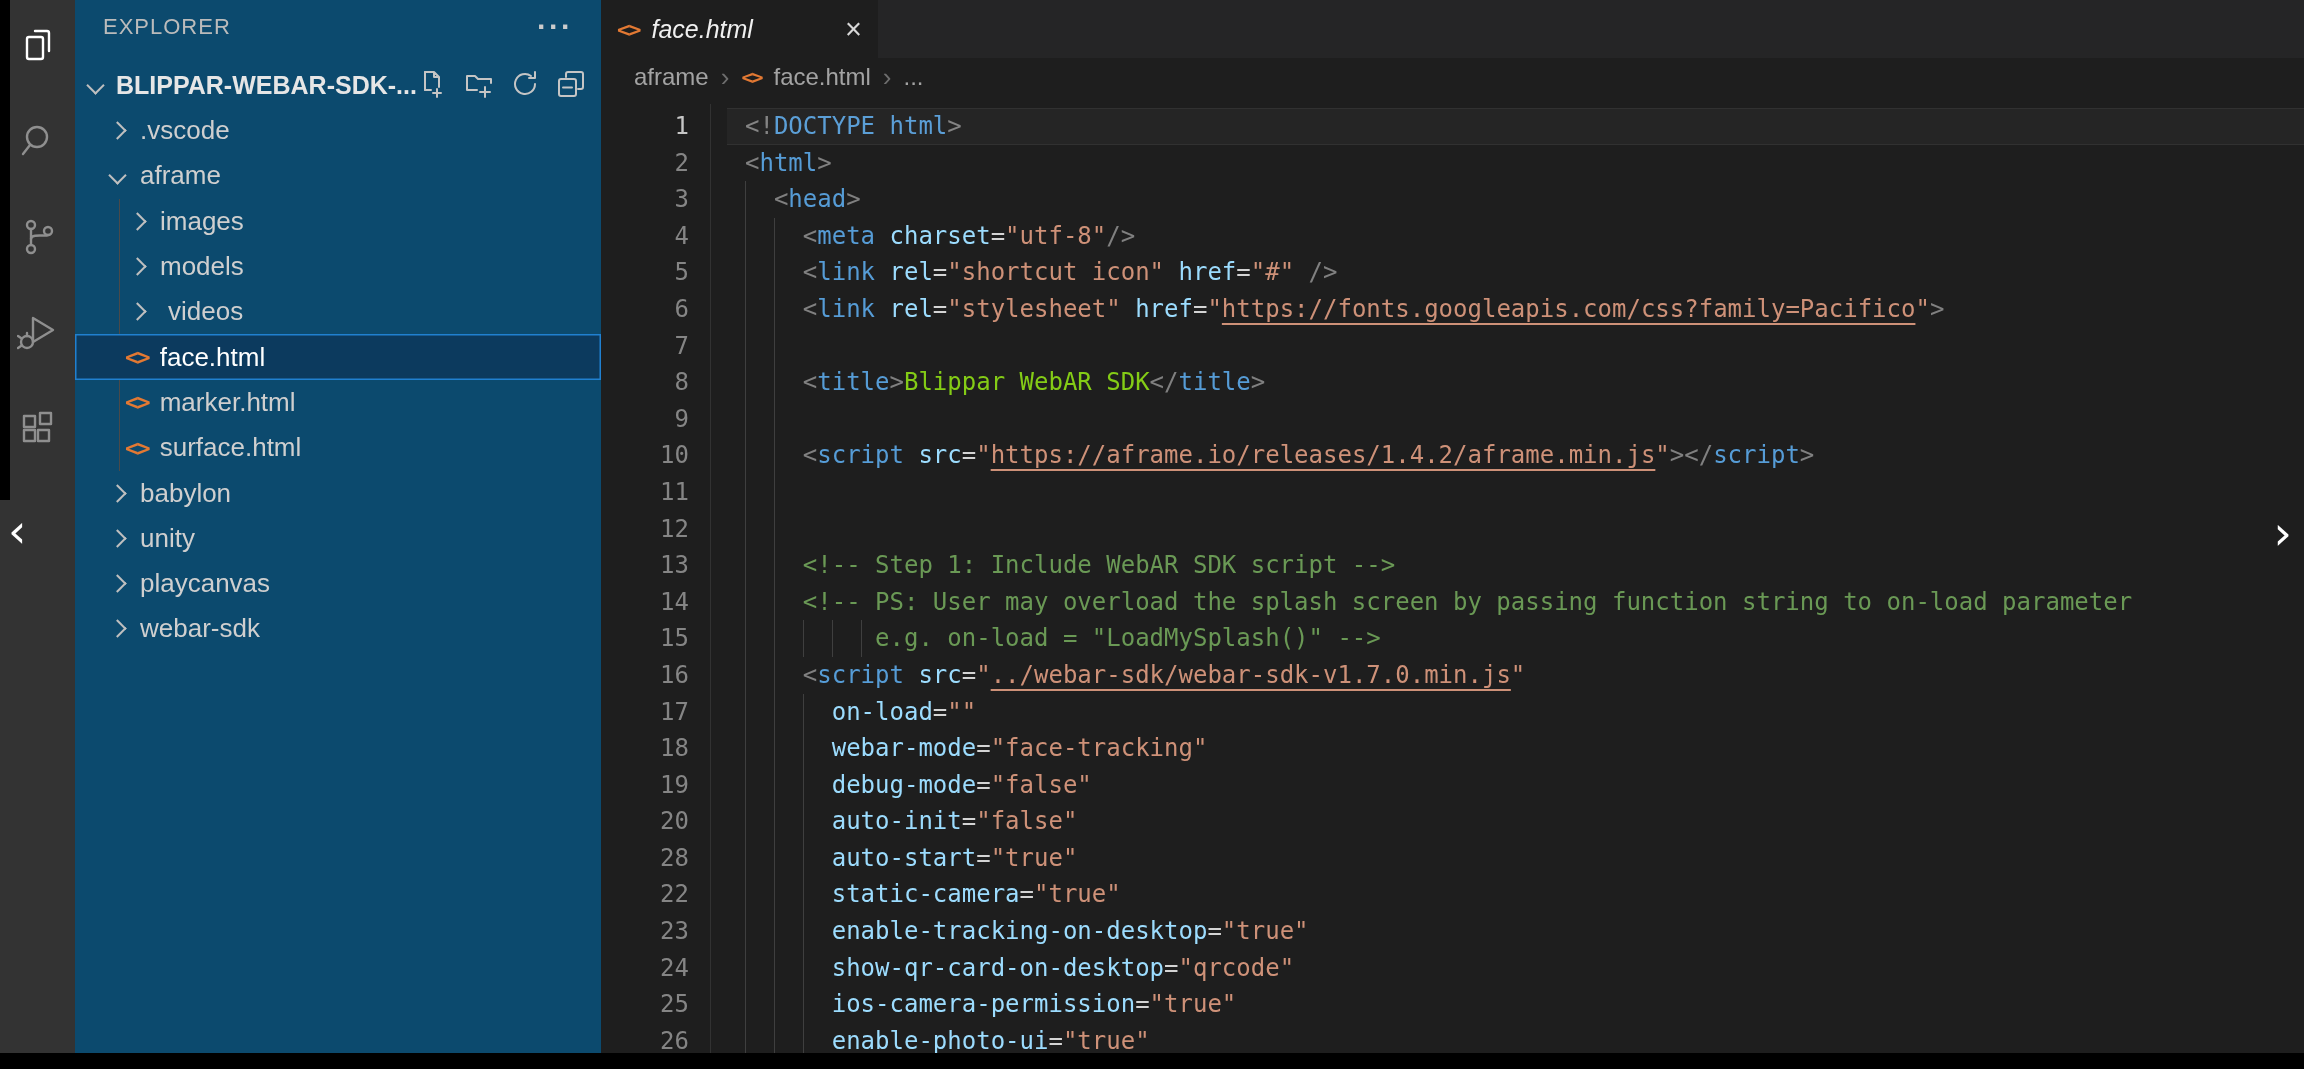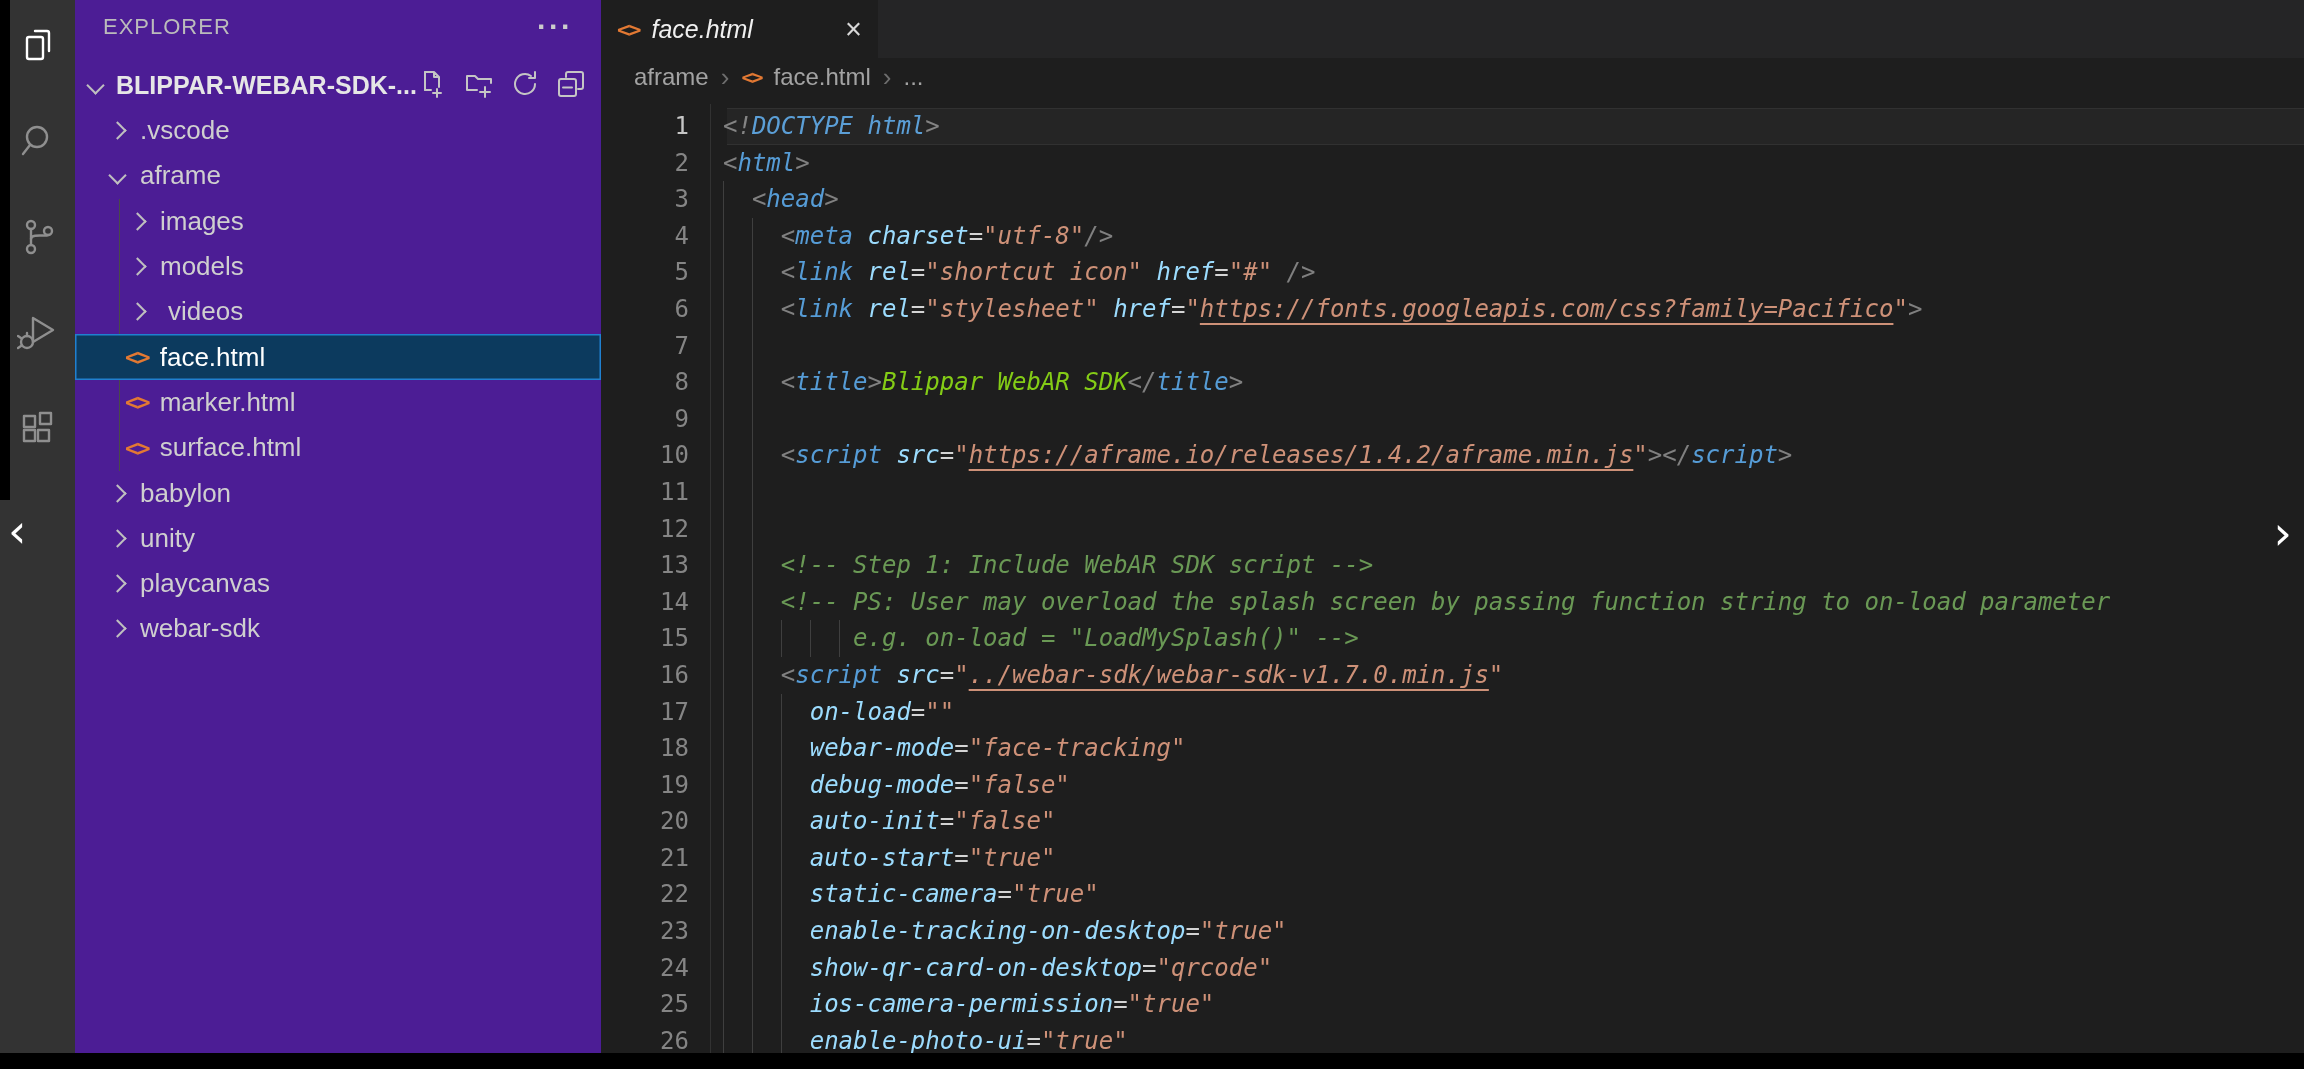--- a/index.html
+++ b/index.html
@@ -8,21 +8,21 @@
 
   
   .activitybar{position:absolute;left:0;top:0;width:75px;height:100%;background:#333333;}
   .ab-icons{display:flex;flex-direction:column;align-items:center;padding-top:22px;}
   .ab-item{width:46px;height:46px;display:flex;align-items:center;justify-content:center;margin-bottom:50px;}
   .ab-item svg{stroke:#8f8f8f;fill:none;stroke-width:2.4;stroke-linecap:round;stroke-linejoin:round;}
   .ab-item.active svg{stroke:#ffffff;}
   .black-left{position:absolute;left:0;top:0;width:10px;height:500px;background:#000;}
 
   
-  .sidebar{position:absolute;left:75px;top:0;width:526px;height:1053px;background:#4c1d95;}
+  .sidebar{position:absolute;left:75px;top:0;width:526px;height:1053px;background:#0c4a6e;}
   .sb-header{height:54px;display:flex;align-items:center;padding:0 28px;}
   .sb-title{font-size:22px;letter-spacing:1px;color:#bbbbbb;}
   .sb-more{margin-left:auto;color:#cccccc;font-size:30px;line-height:10px;letter-spacing:2px;font-weight:700;}
   .section-row{height:45px;margin-top:9px;display:flex;align-items:center;position:relative;}
   .chev{display:inline-block;width:11px;height:11px;border-right:2px solid #bfbfbf;border-bottom:2px solid #bfbfbf;
         transform:rotate(-45deg);flex:none;}
   .chev.down{transform:rotate(45deg);}
   .section-chev{margin-left:14px;}
   .section-title{margin-left:14px;font-weight:700;font-size:25px;color:#e6e6e6;white-space:nowrap;}
   .section-actions{margin-left:auto;margin-right:14px;display:flex;gap:14px;}
@@ -45,21 +45,21 @@
   .bc-sep{color:#6d6d6d;font-size:26px;}
   .bc-icon{font-family:"DejaVu Sans Mono",monospace;color:#e37933;font-size:20px;font-weight:700;letter-spacing:-2px;}
 
   .codearea{position:relative;padding-top:12px;font-family:"DejaVu Sans Mono",monospace;font-size:24px;}
   .margin-line{position:absolute;left:109px;top:8px;bottom:0;border-left:1px solid #323232;}
   .cl{height:36.6px;position:relative;line-height:36.6px;}
   .cl.cur::after{content:'';position:absolute;left:126px;right:0;top:0;bottom:0;
       background:rgba(255,255,255,0.035);border-top:1px solid #313131;border-bottom:1px solid #313131;pointer-events:none;}
   .num{position:absolute;left:0;top:0;width:88px;text-align:right;color:#858585;}
   .cl.cur .num{color:#c6c6c6;}
-  .codetext{position:absolute;left:122px;top:0;bottom:0;white-space:pre;font-style:italic;}
+  .codetext{position:absolute;left:144px;top:0;bottom:0;white-space:pre;}
   .guide{position:absolute;top:0;bottom:0;border-left:1px solid #3f3f3f;}
   .tk-p{color:#808080}.tk-t{color:#569cd6}.tk-a{color:#9cdcfe}.tk-e{color:#d4d4d4}
   .tk-s{color:#ce9178}.tk-l{color:#ce9178;text-decoration:underline;text-underline-offset:6px;}
   .tk-c{color:#6a9955}.tk-x{color:#84cc16}
 
   .black-bottom{position:absolute;left:0;bottom:0;width:100%;height:16px;background:#000;}
   .nav-arrow{position:absolute;color:#ffffff;font-size:46px;line-height:46px;font-family:"DejaVu Sans",sans-serif;}
   .nav-prev{left:8px;top:508px;}
   .nav-next{right:12px;top:510px;}
 </style>
@@ -293,21 +293,21 @@
           </div>
           <div class="cl">
             <span class="num">19</span>
             <span class="codetext"><i class="guide" style="left: 0ch;"></i><i class="guide" style="left: 2ch;"></i><i class="guide" style="left: 4ch;"></i>      <span class="tk-a">debug-mode</span><span class="tk-e">=</span><span class="tk-s">"false"</span></span>
           </div>
           <div class="cl">
             <span class="num">20</span>
             <span class="codetext"><i class="guide" style="left: 0ch;"></i><i class="guide" style="left: 2ch;"></i><i class="guide" style="left: 4ch;"></i>      <span class="tk-a">auto-init</span><span class="tk-e">=</span><span class="tk-s">"false"</span></span>
           </div>
           <div class="cl">
-            <span class="num">21</span>
+            <span class="num">28</span>
             <span class="codetext"><i class="guide" style="left: 0ch;"></i><i class="guide" style="left: 2ch;"></i><i class="guide" style="left: 4ch;"></i>      <span class="tk-a">auto-start</span><span class="tk-e">=</span><span class="tk-s">"true"</span></span>
           </div>
           <div class="cl">
             <span class="num">22</span>
             <span class="codetext"><i class="guide" style="left: 0ch;"></i><i class="guide" style="left: 2ch;"></i><i class="guide" style="left: 4ch;"></i>      <span class="tk-a">static-camera</span><span class="tk-e">=</span><span class="tk-s">"true"</span></span>
           </div>
           <div class="cl">
             <span class="num">23</span>
             <span class="codetext"><i class="guide" style="left: 0ch;"></i><i class="guide" style="left: 2ch;"></i><i class="guide" style="left: 4ch;"></i>      <span class="tk-a">enable-tracking-on-desktop</span><span class="tk-e">=</span><span class="tk-s">"true"</span></span>
           </div>

